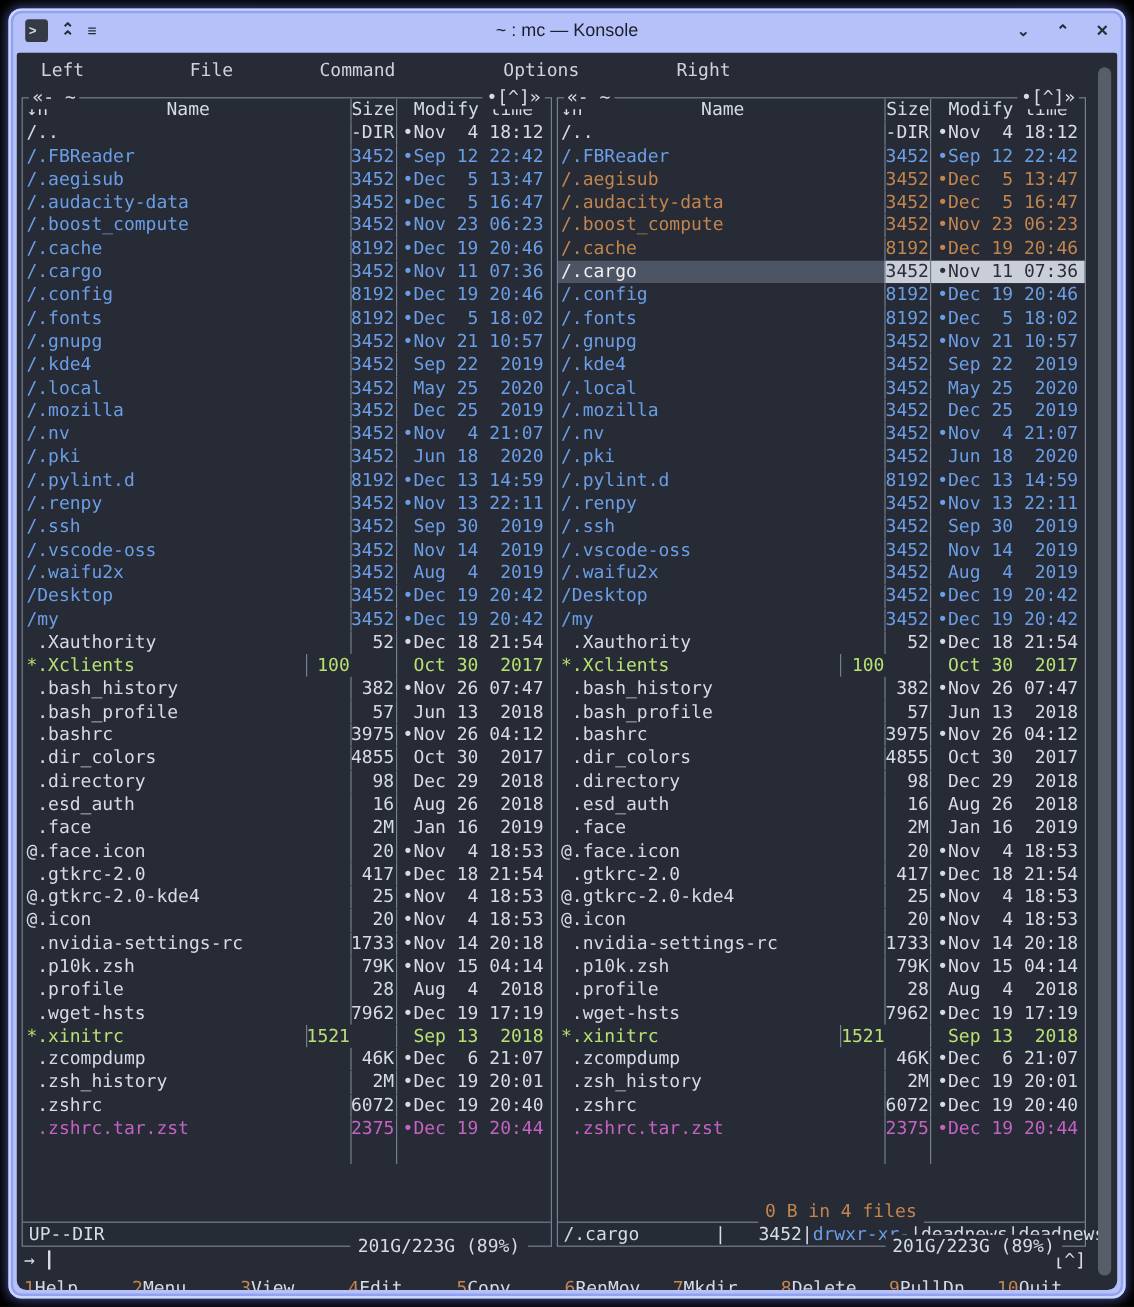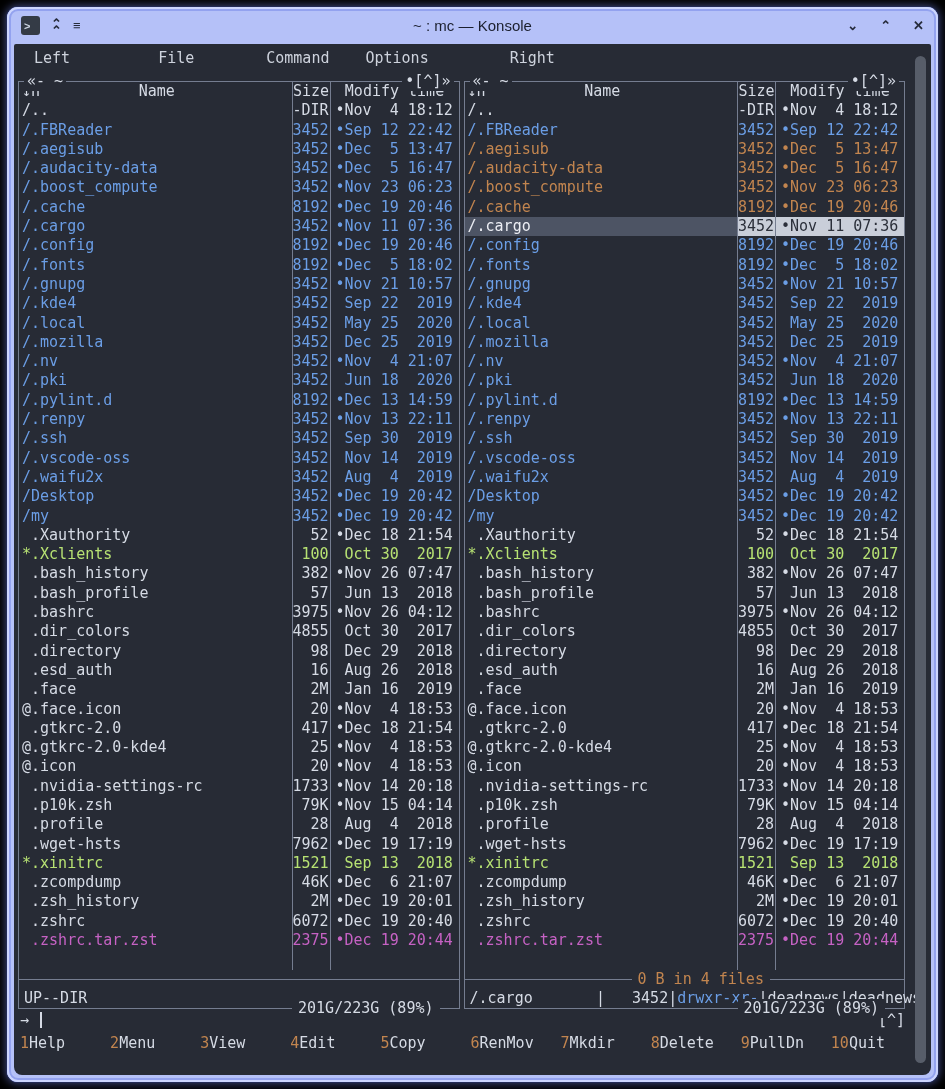--- a/index.html
+++ b/index.html
@@ -22,40 +22,40 @@
   .tbico{color:#262b3b;font-size:13px;line-height:10px;text-align:center;font-weight:bold;}
   .keep-above{display:flex;flex-direction:column;gap:0;}
   .keep-above span{height:7px;}
   .tb-title{position:absolute;left:0;right:0;text-align:center;}
   .tb-right{margin-left:auto;display:flex;align-items:center;gap:22px;z-index:2;font-size:14px;}
   .term{position:absolute;top:37px;left:7px;right:7px;bottom:7px;background:var(--bg);
         border-radius:2px 2px 8px 8px;overflow:hidden;color:var(--fg);font-size:15px;
         line-height:var(--rh);padding:2px 0 0 2px;}
   .menubar{height:26px;display:flex;align-items:center;padding-left:18px;color:#ced3dd;gap:36px;}
   .menubar span{cursor:default;}
-  .mi-file{margin-left:52px}.mi-command{margin-left:36px}.mi-options{}.mi-right{margin-left:45px}
+  .mi-file{margin-left:52px}.mi-command{margin-left:36px}.mi-options{margin-left:54px}.mi-right{margin-left:45px}
   .panels{display:flex;gap:4px;padding:0 26px 0 2px;}
   .panel{flex:1;border:1px solid var(--frame);position:relative;margin-top:9px;min-width:0;}
   .pcap{position:absolute;top:-10px;height:19px;background:var(--bg);padding:0 3px;
         white-space:pre;z-index:2;line-height:19px;}
   .pcap-l{left:5px;} .pcap-r{right:5px;}
   .pfoot{position:absolute;bottom:-10px;right:19px;height:19px;background:var(--bg);
          padding:0 6px;white-space:pre;z-index:2;line-height:19px;color:var(--fg);}
   .row{display:flex;height:var(--rh);white-space:pre;overflow:hidden;}
   .c-name{flex:1;padding-left:3px;overflow:hidden;}
   .c-size{width:38px;text-align:right;border-left:1px solid var(--frame);padding-right:1px;}
   .c-date{width:129px;border-left:1px solid var(--frame);padding-left:5px;}
   .hdr .c-name{text-align:left;} .hdr{color:var(--fg);align-items:flex-end;}
   .hdr .c-name .hn{display:inline-block;width:100%;}
   .hdr .c-date,.hdr .c-size{text-align:center;padding:0;}
-  .t-dir{color:var(--dir);} .t-file{color:var(--fg);} .t-exec{color:var(--exec);}
+  .t-dir{color:var(--dir);} .t-file{color:var(--fg);} .t-exec{color:var(--exec);gap:37px;}
   .t-arch{color:var(--arch);} .t-mark{color:var(--mark);}
   .sel .c-name{background:var(--selnbg);color:#eceef4;}
   .sel .c-size,.sel .c-date{background:var(--selibg);color:var(--selifg);}
-  .psep{height:var(--rh);display:flex;align-items:center;white-space:pre;}
+  .psep{height:var(--rh);display:flex;align-items:flex-end;white-space:pre;margin-top:30px;}
   .psep .ln{height:1px;background:var(--frame);}
   .psep .ln.grow{flex:1;}
   .psep .txt{padding:0 6px;color:var(--mark);line-height:19px;}
   .pstatus{height:var(--rh);padding-left:5px;white-space:pre;}
   .pstatus .perm{color:var(--dir);}
   .promptline{height:22px;display:flex;align-items:center;padding:0 26px 0 4px;}
   .cursor{display:inline-block;width:2px;height:16px;background:var(--fg);margin-left:11px;}
   .p-hint{margin-left:auto;}
   .fnbar{display:flex;height:24px;align-items:center;padding:0 10px 0 4px;}
   .fnkey{flex:1;white-space:pre;cursor:default;}

